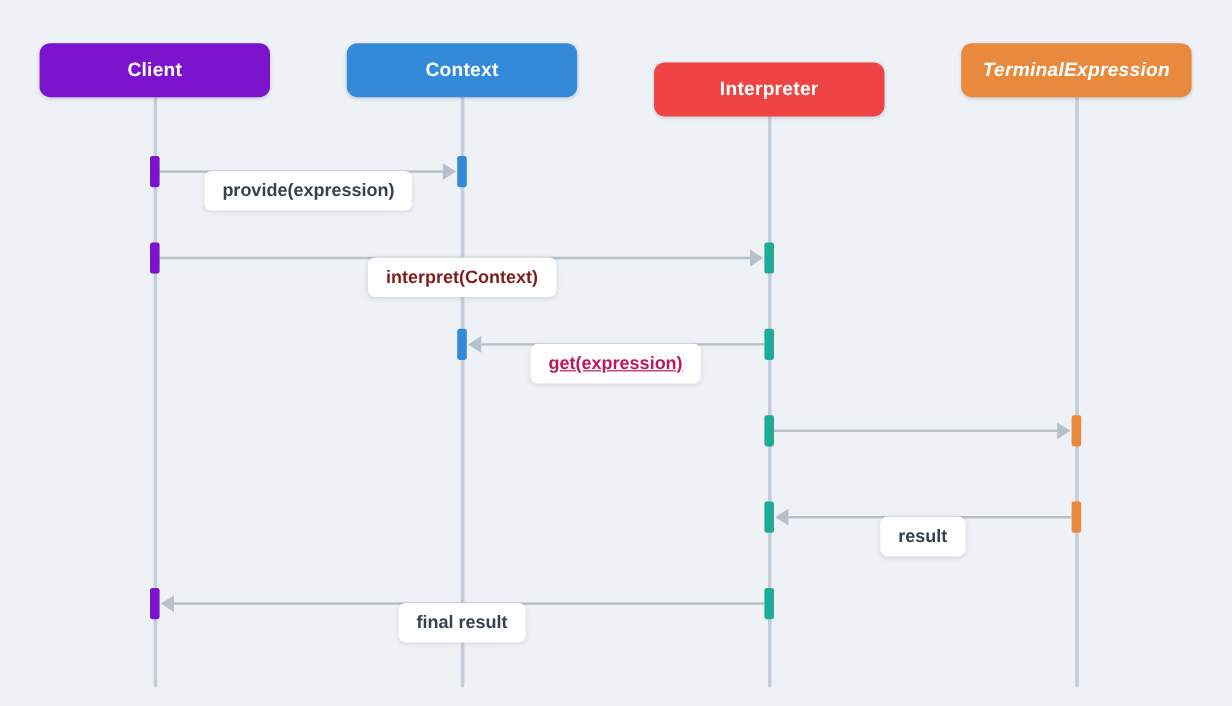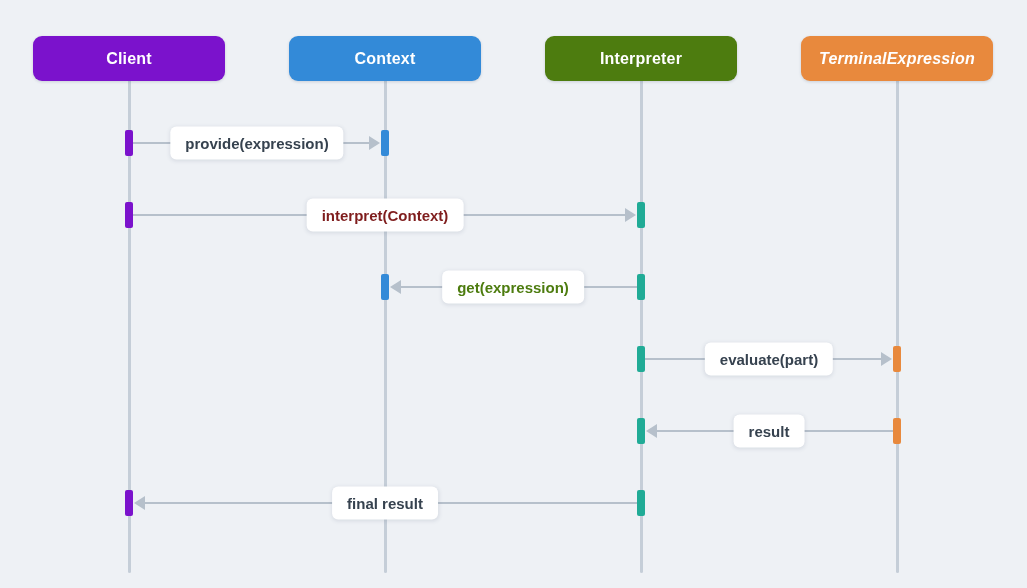--- a/index.html
+++ b/index.html
@@ -61,62 +61,62 @@
     background: #ffffff;
     border-radius: 6px;
     padding: 8px 15px;
     font-size: 15px;
     font-weight: 700;
     color: #36424f;
     white-space: nowrap;
     box-shadow: 0 1px 4px rgba(40,60,90,0.12);
     z-index: 6;
     transform: translate(-50%, -50%);
+    margin-top: 16px;
   }
 </style>
 </head>
 <body>
 
 <div id="stage">
     <div class="lifeline" style="left: 127.5px; top: 79px; height: 494px; background: rgb(197, 206, 216);"></div>
     <div class="participant-header" style="left: 33px; top: 36px; width: 192px; height: 45px; background: rgb(123, 18, 204);">
       <span class="participant-label">Client</span>
     </div>
     <div class="lifeline" style="left: 383.5px; top: 79px; height: 494px; background: rgb(197, 206, 216);"></div>
     <div class="participant-header" style="left: 289px; top: 36px; width: 192px; height: 45px; background: rgb(51, 138, 216); justify-content: center;">
       <span class="participant-label">Context</span>
     </div>
     <div class="lifeline" style="left: 639.5px; top: 79px; height: 494px; background: rgb(197, 206, 216);"></div>
-    <div class="participant-header" style="left: 545px; top: 36px; width: 192px; height: 45px; background: #4d7c0f;">
+    <div class="participant-header" style="left: 545px; top: 52px; width: 192px; height: 45px; background: #ef4444;">
       <span class="participant-label">Interpreter</span>
     </div>
     <div class="lifeline" style="left: 895.5px; top: 79px; height: 494px; background: rgb(197, 206, 216);"></div>
     <div class="participant-header" style="left: 801px; top: 36px; width: 192px; height: 45px; background: rgb(232, 137, 61); font-style: italic;">
       <span class="participant-label">TerminalExpression</span>
     </div>
     <div class="msg-line" style="left: 133px; top: 142px; width: 236px; background: rgb(182, 192, 203);"></div>
     <div class="arrow-head" style="top: 136px; left: 369px; border-left: 11px solid rgb(182, 192, 203);"></div>
     <div class="activation-bar" style="left: 125px; top: 130px; background: rgb(123, 18, 204);"></div>
     <div class="activation-bar" style="left: 381px; top: 130px; background: rgb(51, 138, 216);"></div>
     <div class="msg-label" style="left: 257px; top: 143px; color: rgb(54, 66, 79); background: rgb(255, 255, 255);">provide(expression)</div>
     <div class="msg-line" style="left: 133px; top: 214px; width: 492px; background: rgb(182, 192, 203);"></div>
     <div class="arrow-head" style="top: 208px; left: 625px; border-left: 11px solid rgb(182, 192, 203);"></div>
     <div class="activation-bar" style="left: 125px; top: 202px; background: rgb(123, 18, 204);"></div>
     <div class="activation-bar" style="left: 637px; top: 202px; background: rgb(32, 171, 150);"></div>
     <div class="msg-label" style="left: 385px; top: 215px; color: #7f1d1d; background: rgb(255, 255, 255);">interpret(Context)</div>
     <div class="msg-line" style="left: 401px; top: 286px; width: 236px; background: rgb(182, 192, 203);"></div>
     <div class="arrow-head" style="top: 280px; left: 390px; border-right: 11px solid rgb(182, 192, 203);"></div>
     <div class="activation-bar" style="left: 637px; top: 274px; background: rgb(32, 171, 150);"></div>
     <div class="activation-bar" style="left: 381px; top: 274px; background: rgb(51, 138, 216);"></div>
-    <div class="msg-label" style="left: 513px; top: 287px; color: #4d7c0f; background: rgb(255, 255, 255);">get(expression)</div>
+    <div class="msg-label" style="left: 513px; top: 287px; color: #be185d; background: rgb(255, 255, 255); text-decoration: underline;">get(expression)</div>
     <div class="msg-line" style="left: 645px; top: 358px; width: 236px; background: rgb(182, 192, 203);"></div>
     <div class="arrow-head" style="top: 352px; left: 881px; border-left: 11px solid rgb(182, 192, 203);"></div>
     <div class="activation-bar" style="left: 637px; top: 346px; background: rgb(32, 171, 150);"></div>
     <div class="activation-bar" style="left: 893px; top: 346px; background: rgb(232, 137, 61);"></div>
-    <div class="msg-label" style="left: 769px; top: 359px; color: rgb(54, 66, 79); background: rgb(255, 255, 255);">evaluate(part)</div>
     <div class="msg-line" style="left: 657px; top: 430px; width: 236px; background: rgb(182, 192, 203);"></div>
     <div class="arrow-head" style="top: 424px; left: 646px; border-right: 11px solid rgb(182, 192, 203);"></div>
     <div class="activation-bar" style="left: 893px; top: 418px; background: rgb(232, 137, 61);"></div>
     <div class="activation-bar" style="left: 637px; top: 418px; background: rgb(32, 171, 150);"></div>
     <div class="msg-label" style="left: 769px; top: 431px; color: rgb(54, 66, 79); background: rgb(255, 255, 255); text-align: right;">result</div>
     <div class="msg-line" style="left: 145px; top: 502px; width: 492px; background: rgb(182, 192, 203);"></div>
     <div class="arrow-head" style="top: 496px; left: 134px; border-right: 11px solid rgb(182, 192, 203);"></div>
     <div class="activation-bar" style="left: 637px; top: 490px; background: rgb(32, 171, 150);"></div>
     <div class="activation-bar" style="left: 125px; top: 490px; background: rgb(123, 18, 204);"></div>
     <div class="msg-label" style="left: 385px; top: 503px; color: rgb(54, 66, 79); background: rgb(255, 255, 255);">final result</div>

